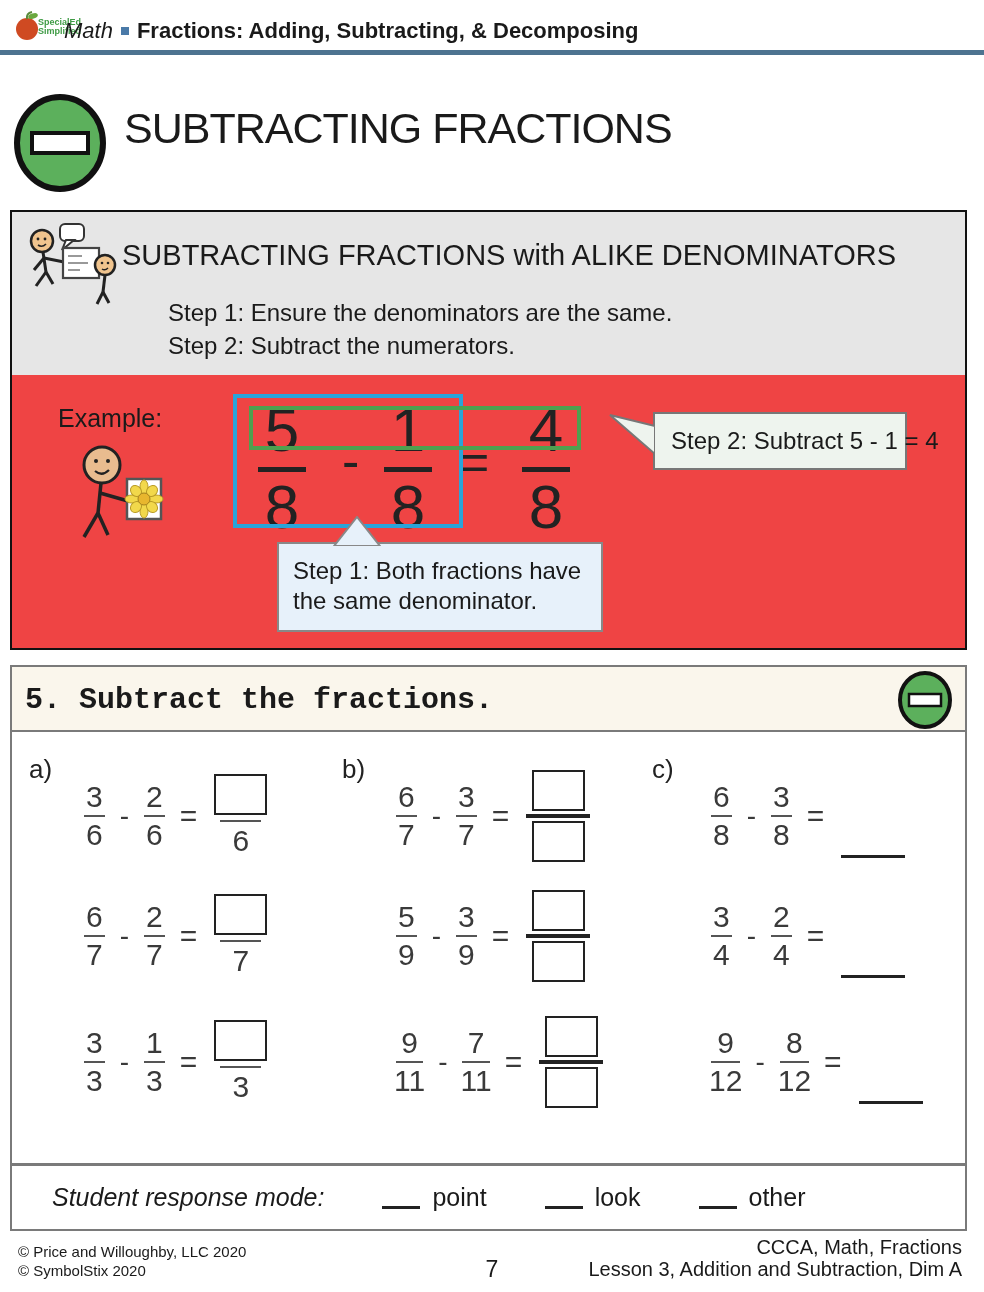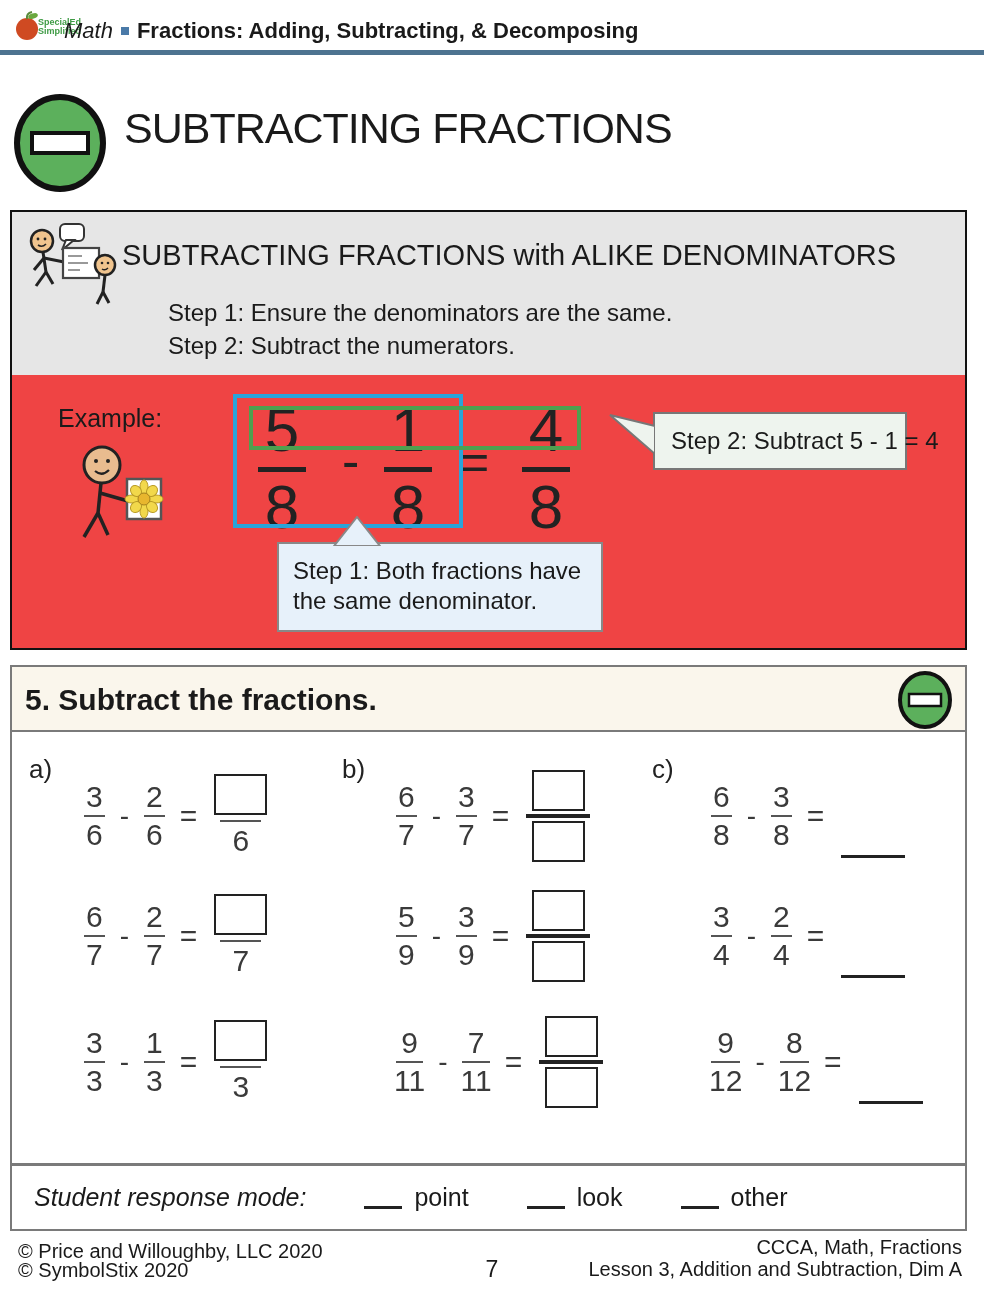--- a/index.html
+++ b/index.html
@@ -44,21 +44,21 @@
 
   .callout2 { position:absolute; left:641px; top:37px; width:254px; height:58px; background:#eef4ee; border:2px solid #777;
               display:flex; align-items:center; padding-left:16px; font-size:24px; white-space:nowrap; }
   .callout2 svg { position:absolute; left:-46px; top:0px; }
   .callout1 { position:absolute; left:265px; top:167px; width:326px; height:90px; background:#e7f1fa; border:2px solid #888;
               padding:12px 14px; font-size:24px; line-height:30px; }
   .callout1 svg { position:absolute; left:54px; top:-28px; }
 
   
   .work-box { position:absolute; left:10px; top:665px; width:957px; height:566px; border:2.5px solid #7a7a7a; background:#fff; }
-  .work-band { position:relative; width:100%; height:65px; background:#faf6ec; border-bottom:2.5px solid #7a7a7a; }
+  .work-band { position:relative; width:100%; height:65px; background:#faf6ec; border-bottom:2.5px solid #7a7a7a;font-family:Liberation Mono, monospace; }
   .work-heading { position:absolute; left:13px; top:16px; font-size:30px; font-weight:bold; }
   .work-band .mini-circle { position:absolute; right:12px; top:3px; }
   .prob-area { position:relative; width:100%; height:430px; }
 
   .col-label { position:absolute; font-size:26px; color:#222; }
   .lab-a { left:17px;  top:22px; }
   .lab-b { left:330px; top:22px; }
   .lab-c { left:640px; top:22px; }
 
   .prob { position:absolute; height:92px; display:flex; align-items:center; gap:13px; color:#3a3a3a; }
@@ -75,27 +75,27 @@
   .ansA { display:inline-flex; flex-direction:column; align-items:center; margin-left:4px; }
   .abox { width:53px; height:41px; border:2.5px solid #222; background:#fff; }
   .ansA .abox { margin-bottom:5px; }
   .ansA .aden { border-top:2.5px solid #555; padding:2px 12px 0; font-size:30px; color:#3a3a3a; }
   .ansB { display:inline-flex; flex-direction:column; align-items:center; margin-left:4px; }
   .ansB .aline { width:64px; height:3.5px; background:#222; margin:3px 0; }
   .ansC { display:inline-block; width:64px; height:28px; border-bottom:3px solid #222; margin-top:56px; margin-left:4px; }
 
   .resp-row { position:absolute; left:0; bottom:0; width:100%; height:66px; border-top:3px solid #7a7a7a;
               display:flex; align-items:center; background:#fff; }
-  .resp-label { font-style:italic; font-size:25px; margin-left:22px; }
+  .resp-label { font-style:italic; font-size:25px; margin-left:40px; }
   .resp-group { display:flex; align-items:center; margin-left:58px; }
   .resp-blank { display:inline-block; width:38px; height:22px; border-bottom:3px solid #222; margin-right:12px; }
   .resp-word { font-size:25px; }
 
   
-  .foot-left  { position:absolute; left:18px;  top:1242px; font-size:20px; line-height:19px; }
+  .foot-left  { position:absolute; left:18px;  top:1242px; font-size:15px; line-height:19px; }
   .foot-page  { position:absolute; left:0; top:1256px; width:984px; text-align:center; font-size:23px; }
   .foot-right { position:absolute; right:22px; top:1236px; font-size:20px; line-height:22px; text-align:right; }
 </style>
 </head>
 <body>
 
 <div class="page">
 
   <div class="hdr-logo">
     <svg width="40" height="34" viewBox="0 0 40 34">

